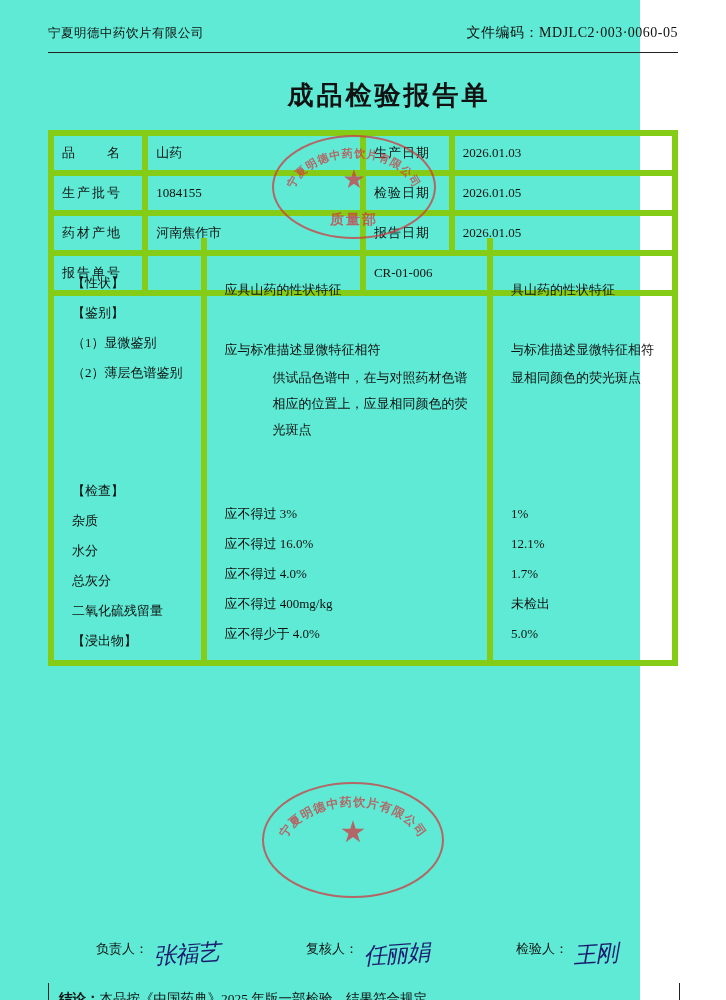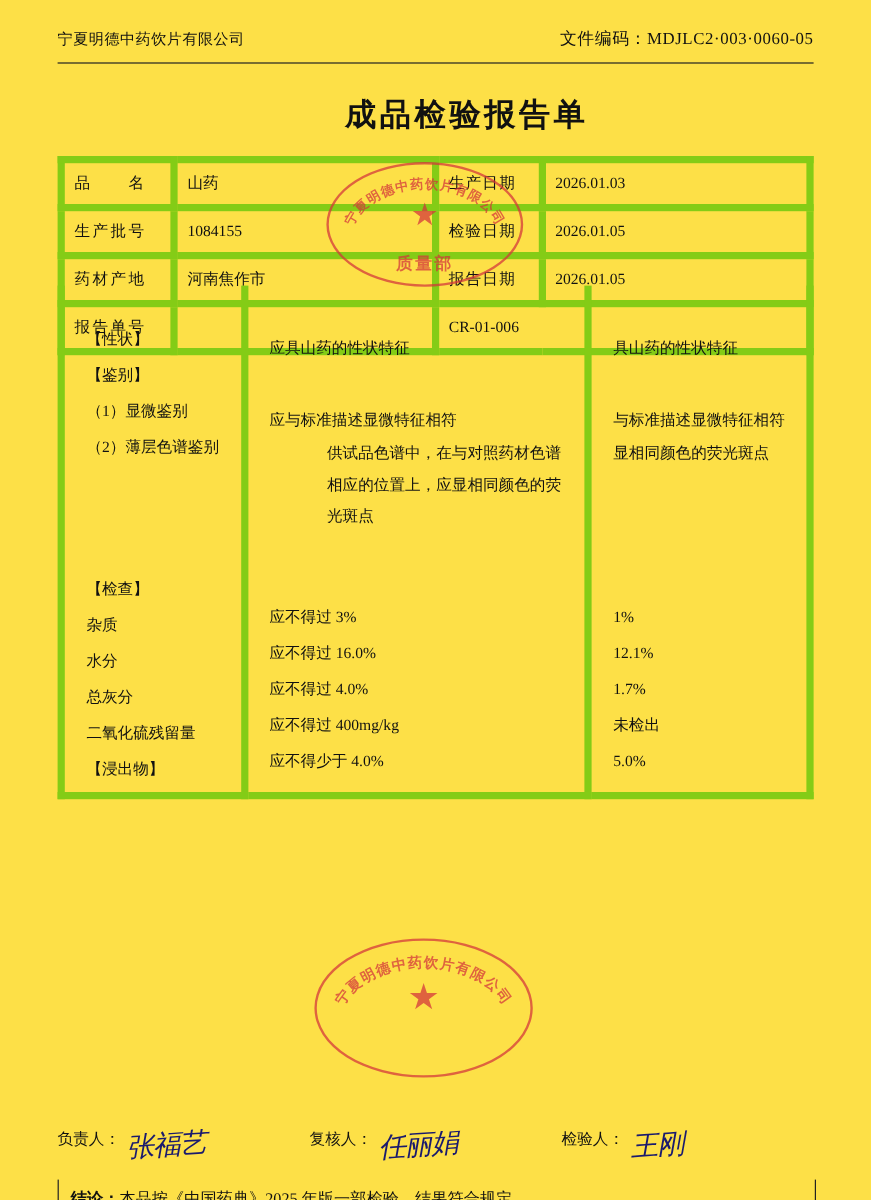--- a/index.html
+++ b/index.html
@@ -7,22 +7,22 @@
     width:726px;height:1000px;
     background:#ffffff;
     font-family:"Liberation Serif", serif;
     color:#111;
     position:relative;
     overflow:hidden;
   }
   .page{
     position:absolute;
     left:0;top:0;
-    width:726px;height:1000px;
-    background:#fde047;
+    width:640px;height:1000px;
+    background:#5eead4;
   }
   .header{
     position:absolute;
     left:48px;top:24px;width:630px;
     display:flex;justify-content:space-between;align-items:baseline;
     font-size:12.5px;
     letter-spacing:0.5px;
   }
   .header .company{ font-size:12.5px; }
   .header .doccode{ font-size:14px; }
@@ -91,20 +91,21 @@
     position:absolute;
     left:48px;top:930px;width:630px;
     display:flex;
     font-size:13px;
   }
   .sigcell{
     display:flex;align-items:flex-end;
     width:210px;
     position:relative;
     height:60px;
+    margin-left:48px;
   }
   .sigcell .lab{ padding-bottom:32px; }
   .sign{
     font-family:"Liberation Serif", serif;
     font-style:italic;
     color:#1a1a6e;
     font-size:23px;
     padding-bottom:20px;
     padding-left:6px;
     transform:rotate(-4deg);

